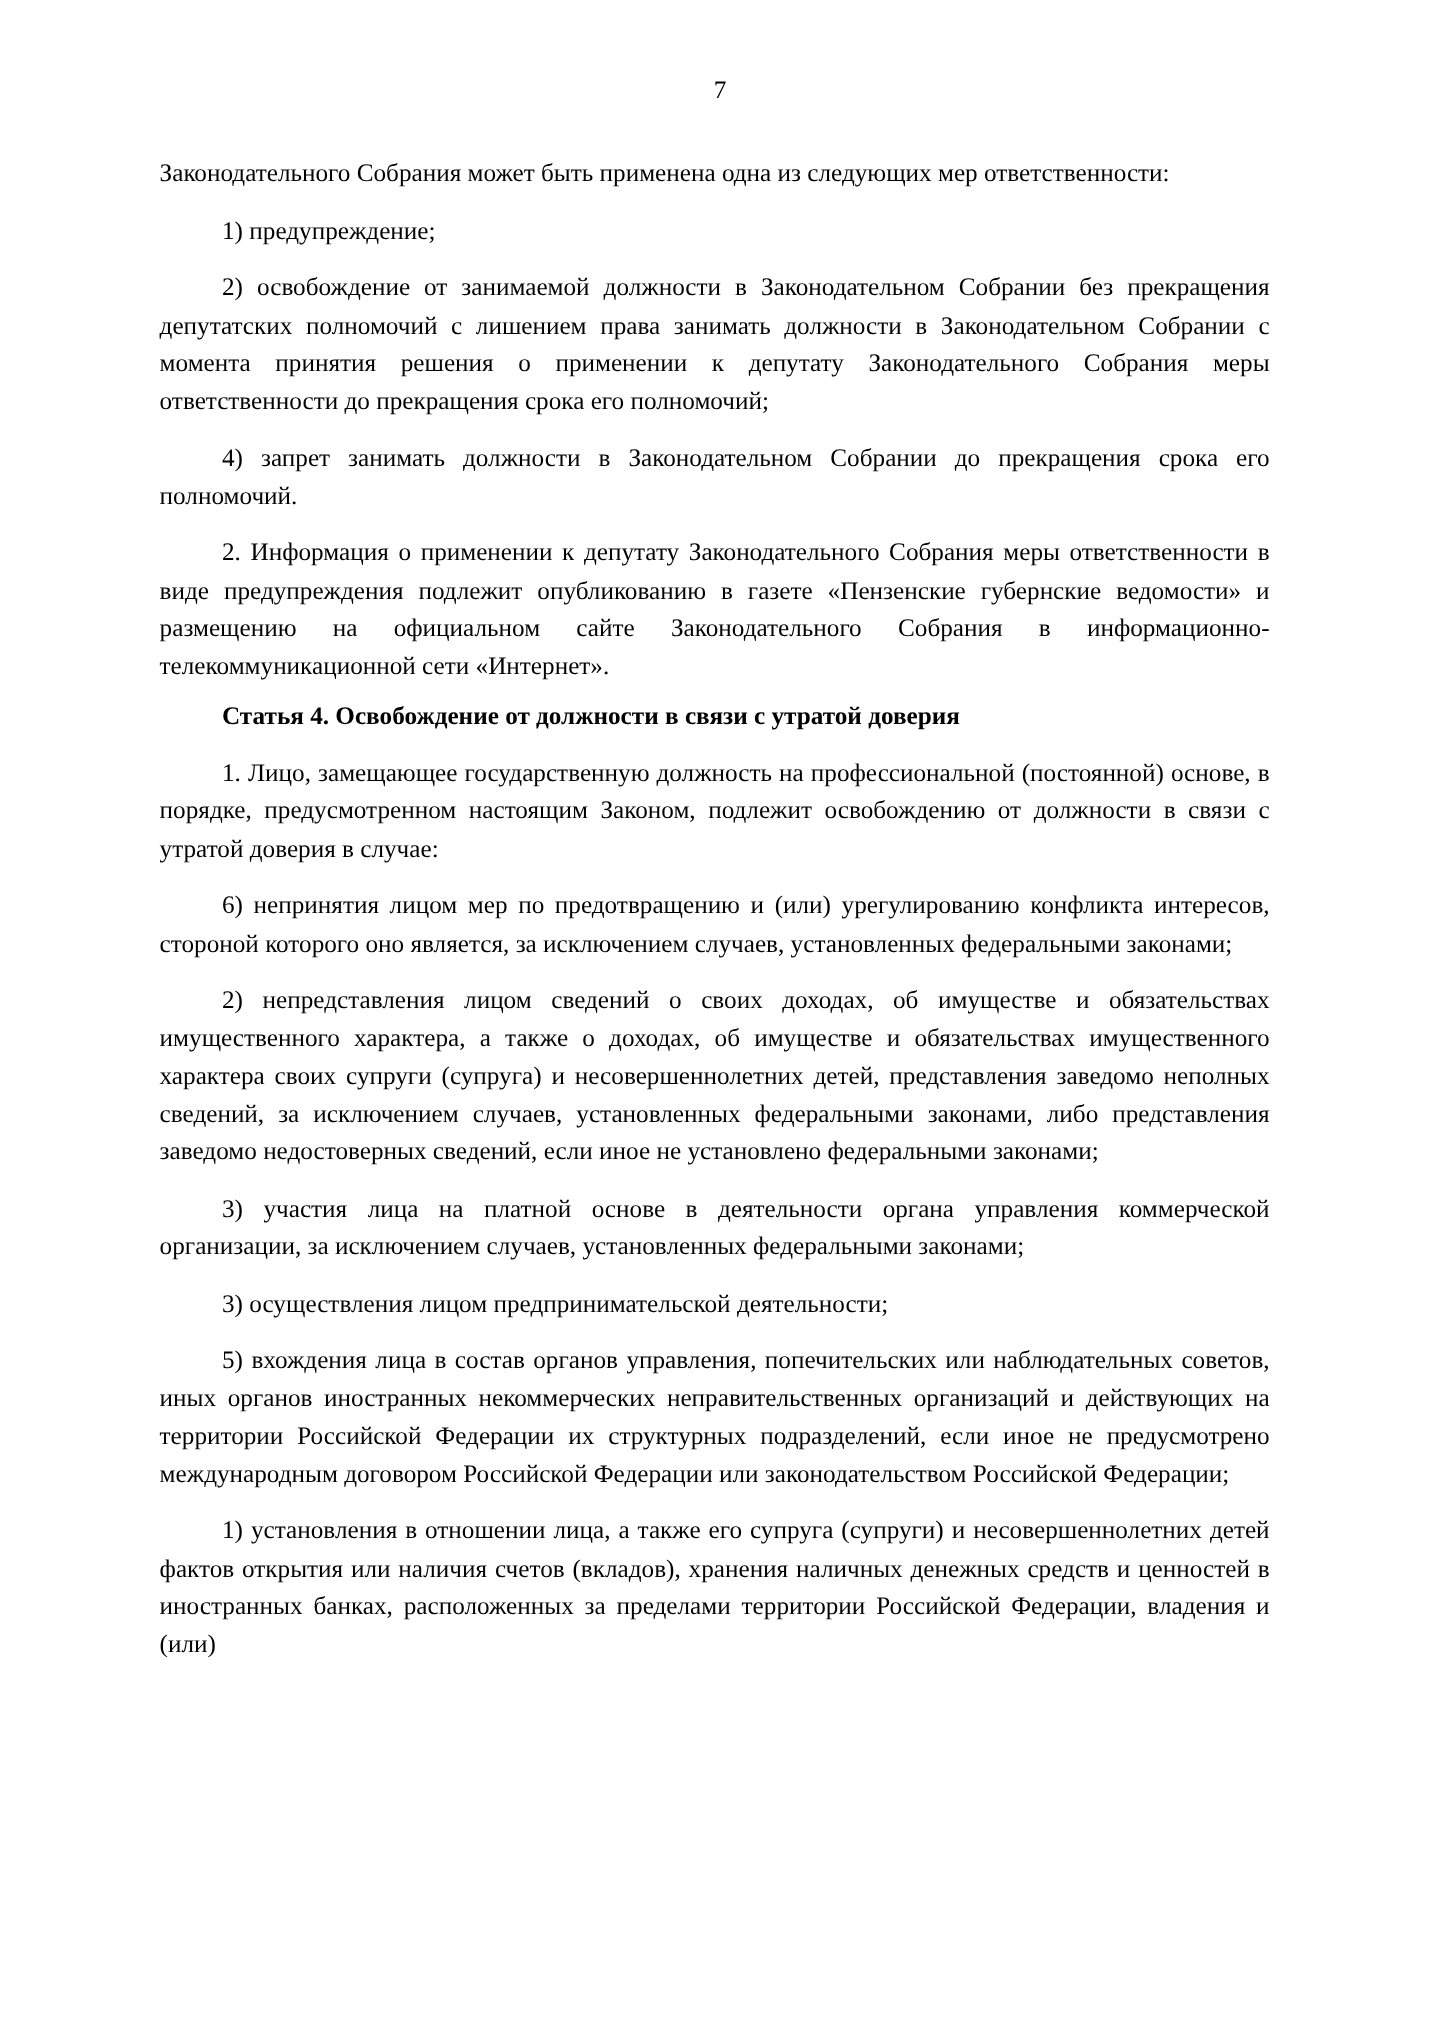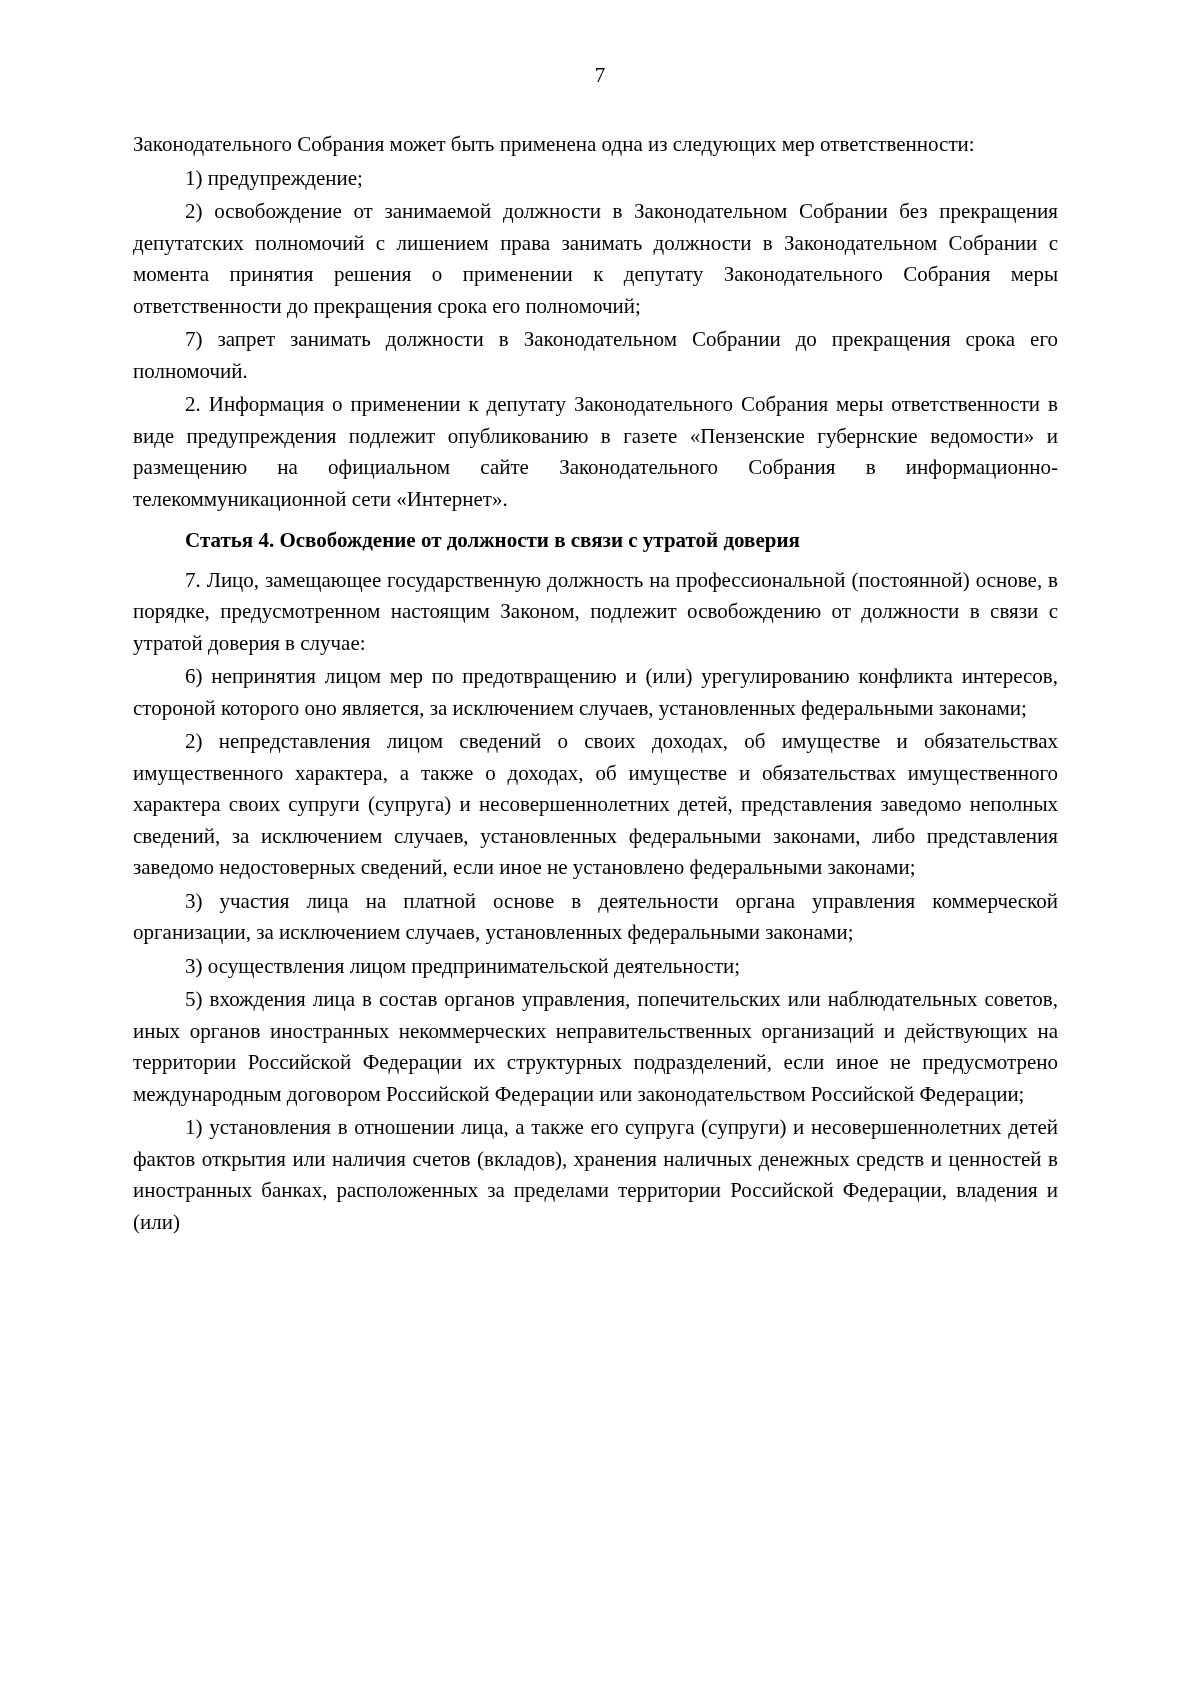--- a/index.html
+++ b/index.html
@@ -25,21 +25,21 @@
     width: 100%;
     height: 31px;
   }
   .content {
     margin-top: 38px;
     margin-left: 133px;
     width: 925px;
     text-align: justify;
   }
   .p {
-    margin: 2px 0 0 0;
+    margin: 16px 0 0 0;
     text-indent: 52px;
   }
   .p.no-indent {
     text-indent: 0;
   }
   .p.heading {
     font-weight: bold;
     margin-top: 10px;
     margin-bottom: 8px;
     text-align: left;
@@ -48,24 +48,24 @@
 </head>
 <body>
 
 <div class="page">
   <div class="page-number">7</div>
 
   <div class="content">
     <p class="p no-indent">Законодательного Собрания может быть применена одна из следующих мер ответственности:</p>
     <p class="p">1) предупреждение;</p>
     <p class="p">2) освобождение от занимаемой должности в Законодательном Собрании без прекращения депутатских полномочий с лишением права занимать должности в Законодательном Собрании с момента принятия решения о применении к депутату Законодательного Собрания меры ответственности до прекращения срока его полномочий;</p>
-    <p class="p">7) запрет занимать должности в Законодательном Собрании до прекращения срока его полномочий.</p>
+    <p class="p">4) запрет занимать должности в Законодательном Собрании до прекращения срока его полномочий.</p>
     <p class="p">2. Информация о применении к депутату Законодательного Собрания меры ответственности в виде предупреждения подлежит опубликованию в газете «Пензенские губернские ведомости» и размещению на официальном сайте Законодательного Собрания в информационно-телекоммуникационной сети «Интернет».</p>
     <p class="p heading">Статья 4. Освобождение от должности в связи с утратой доверия</p>
-    <p class="p">7. Лицо, замещающее государственную должность на профессиональной (постоянной) основе, в порядке, предусмотренном настоящим Законом, подлежит освобождению от должности в связи с утратой доверия в случае:</p>
+    <p class="p">1. Лицо, замещающее государственную должность на профессиональной (постоянной) основе, в порядке, предусмотренном настоящим Законом, подлежит освобождению от должности в связи с утратой доверия в случае:</p>
     <p class="p">6) непринятия лицом мер по предотвращению и (или) урегулированию конфликта интересов, стороной которого оно является, за исключением случаев, установленных федеральными законами;</p>
     <p class="p">2) непредставления лицом сведений о своих доходах, об имуществе и обязательствах имущественного характера, а также о доходах, об имуществе и обязательствах имущественного характера своих супруги (супруга) и несовершеннолетних детей, представления заведомо неполных сведений, за исключением случаев, установленных федеральными законами, либо представления заведомо недостоверных сведений, если иное не установлено федеральными законами;</p>
     <p class="p">3) участия лица на платной основе в деятельности органа управления коммерческой организации, за исключением случаев, установленных федеральными законами;</p>
     <p class="p">3) осуществления лицом предпринимательской деятельности;</p>
     <p class="p">5) вхождения лица в состав органов управления, попечительских или наблюдательных советов, иных органов иностранных некоммерческих неправительственных организаций и действующих на территории Российской Федерации их структурных подразделений, если иное не предусмотрено международным договором Российской Федерации или законодательством Российской Федерации;</p>
     <p class="p">1) установления в отношении лица, а также его супруга (супруги) и несовершеннолетних детей фактов открытия или наличия счетов (вкладов), хранения наличных денежных средств и ценностей в иностранных банках, расположенных за пределами территории Российской Федерации, владения и (или)</p>
   </div>
 </div>
 
 </body></html>

